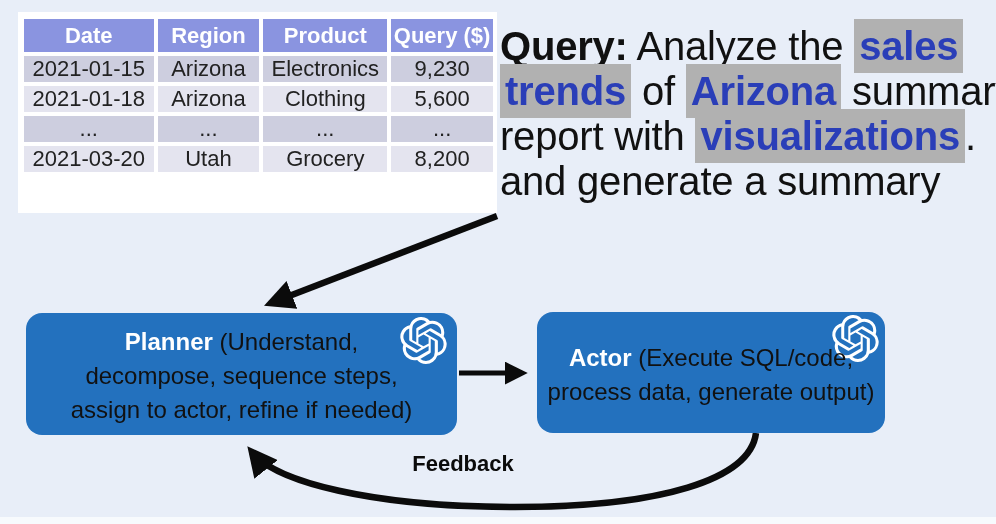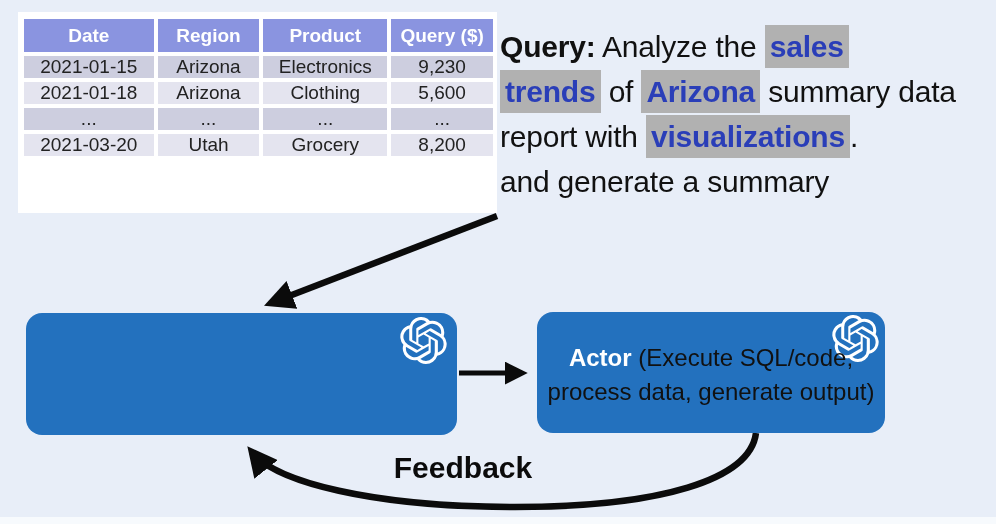--- a/index.html
+++ b/index.html
@@ -21,34 +21,34 @@
   }
   .stage{position:absolute;inset:0;}
   .bottom-strip{position:absolute;left:0;right:0;bottom:0;height:7px;background:#F7FAFD;}
 
   
   .table-panel{
     position:absolute;left:18px;top:12px;width:479px;height:201px;
     background:#ffffff;
   }
   table{border-collapse:separate;border-spacing:4px;table-layout:fixed;margin-top:3px;margin-left:2px;}
-  th,td{text-align:center;vertical-align:middle;font-size:19px;}
+  th,td{text-align:center;vertical-align:middle;font-size:22px;}
   th{
     background:var(--table-header);color:#ffffff;font-weight:bold;
     height:33px;
   }
   td{height:22px;color:#222222;}
   col.c1{width:130px;} col.c2{width:102px;} col.c3{width:124px;} col.c4{width:102px;}
   tbody tr:nth-child(odd) td{background:var(--row-dark);}
   tbody tr:nth-child(even) td{background:var(--row-light);}
 
   
   .query{
     position:absolute;left:500px;top:24px;width:492px;
-    font-size:30px;line-height:45px;color:var(--ink);
+    font-size:40px;line-height:45px;color:var(--ink);
     letter-spacing:-0.2px;
   }
   .query .line{white-space:nowrap;}
   .seg-n{color:var(--ink);}
   .seg-label{font-weight:bold;color:var(--ink);}
   .seg-hl{
     background:var(--highlight);
     color:var(--query-blue);
     font-weight:bold;
     padding:5px 5px;
@@ -71,21 +71,21 @@
   .node-planner .node-text{top:12px;}
   .node-actor .node-text{top:29px;}
   .seg-b{font-weight:bold;}
   .logo{position:absolute;width:47px;height:47px;}
   .node-planner .logo{right:10px;top:4px;}
   .node-actor .logo{right:6px;top:3px;}
 
   
   .feedback-label{
     position:absolute;left:388px;top:451px;width:150px;text-align:center;
-    font-size:30px;font-weight:bold;color:#0b0b0b;
+    font-size:22px;font-weight:bold;color:#0b0b0b;
   }
 </style>
 </head>
 <body>
 
 <div class="stage">
 
   <div class="table-panel">
     <table>
       <colgroup>
@@ -146,20 +146,25 @@
     </defs>
     <path d="M 497 216 L 271 303" fill="none" stroke="#0b0b0b" stroke-width="6.5" marker-end="url(#arrowhead)"></path>
     <path d="M 459 373 L 522 373" fill="none" stroke="#0b0b0b" stroke-width="5" marker-end="url(#arrowhead)"></path>
     <path d="M 756 433 C 750 480 660 507 515 507 C 372 507 276 482 252 452" fill="none" stroke="#0b0b0b" stroke-width="6.5" marker-end="url(#arrowhead)"></path>
   </svg>
 
   <div class="node node-planner">
     <svg class="logo" viewBox="0 0 24 24">
       <path fill="#ffffff" d="M22.2819 9.8211a5.9847 5.9847 0 0 0-.5157-4.9108 6.0462 6.0462 0 0 0-6.5098-2.9A6.0651 6.0651 0 0 0 4.9807 4.1818a5.9847 5.9847 0 0 0-3.9977 2.9 6.0462 6.0462 0 0 0 .7427 7.0966 5.98 5.98 0 0 0 .511 4.9107 6.051 6.051 0 0 0 6.5146 2.9001A5.9847 5.9847 0 0 0 13.2599 24a6.0557 6.0557 0 0 0 5.7718-4.2058 5.9894 5.9894 0 0 0 3.9977-2.9001 6.0557 6.0557 0 0 0-.7475-7.0729zm-9.022 12.6081a4.4755 4.4755 0 0 1-2.8764-1.0408l.1419-.0804 4.7783-2.7582a.7948.7948 0 0 0 .3927-.6813v-6.7369l2.02 1.1686a.071.071 0 0 1 .038.0615v5.5826a4.504 4.504 0 0 1-4.4945 4.4849zm-9.6607-4.1254a4.4708 4.4708 0 0 1-.5346-3.0137l.142.0852 4.783 2.7582a.7712.7712 0 0 0 .7806 0l5.8428-3.3685v2.3324a.0804.0804 0 0 1-.0332.0615L9.74 19.9502a4.4992 4.4992 0 0 1-6.1408-1.6464zM2.3408 7.8956a4.485 4.485 0 0 1 2.3655-1.9728V11.6a.7664.7664 0 0 0 .3879.6765l5.8144 3.3543-2.0201 1.1685a.0757.0757 0 0 1-.071 0l-4.8303-2.7865A4.504 4.504 0 0 1 2.3408 7.8956zm16.5963 3.8558L13.1038 8.364 15.1192 7.2a.0757.0757 0 0 1 .071 0l4.8303 2.7913a4.4944 4.4944 0 0 1-.6765 8.1042v-5.6772a.79.79 0 0 0-.407-.667zm2.0107-3.0231l-.142-.0852-4.7735-2.7818a.7759.7759 0 0 0-.7854 0L9.409 9.2297V6.8974a.0662.0662 0 0 1 .0284-.0615l4.8303-2.7866a4.4992 4.4992 0 0 1 6.6802 4.66zM8.3065 12.863l-2.02-1.1638a.0804.0804 0 0 1-.038-.0567V6.0742a4.4992 4.4992 0 0 1 7.3757-3.4537l-.142.0805L8.704 5.459a.7948.7948 0 0 0-.3927.6813zm1.0976-2.3654l2.602-1.4998 2.6069 1.4998v2.9994l-2.5974 1.4997-2.6067-1.4997Z"></path>
     </svg>
+    <div class="node-text" id="planner-text">
+        <div class="line"><span class="seg-b">Planner</span><span class="seg-n"> (Understand,</span></div>
+        <div class="line"><span class="seg-n">decompose, sequence steps,</span></div>
+        <div class="line"><span class="seg-n">assign to actor, refine if needed)</span></div>
+      </div>
   </div>
 
   <div class="node node-actor">
     <svg class="logo" viewBox="0 0 24 24">
       <path fill="#ffffff" d="M22.2819 9.8211a5.9847 5.9847 0 0 0-.5157-4.9108 6.0462 6.0462 0 0 0-6.5098-2.9A6.0651 6.0651 0 0 0 4.9807 4.1818a5.9847 5.9847 0 0 0-3.9977 2.9 6.0462 6.0462 0 0 0 .7427 7.0966 5.98 5.98 0 0 0 .511 4.9107 6.051 6.051 0 0 0 6.5146 2.9001A5.9847 5.9847 0 0 0 13.2599 24a6.0557 6.0557 0 0 0 5.7718-4.2058 5.9894 5.9894 0 0 0 3.9977-2.9001 6.0557 6.0557 0 0 0-.7475-7.0729zm-9.022 12.6081a4.4755 4.4755 0 0 1-2.8764-1.0408l.1419-.0804 4.7783-2.7582a.7948.7948 0 0 0 .3927-.6813v-6.7369l2.02 1.1686a.071.071 0 0 1 .038.0615v5.5826a4.504 4.504 0 0 1-4.4945 4.4849zm-9.6607-4.1254a4.4708 4.4708 0 0 1-.5346-3.0137l.142.0852 4.783 2.7582a.7712.7712 0 0 0 .7806 0l5.8428-3.3685v2.3324a.0804.0804 0 0 1-.0332.0615L9.74 19.9502a4.4992 4.4992 0 0 1-6.1408-1.6464zM2.3408 7.8956a4.485 4.485 0 0 1 2.3655-1.9728V11.6a.7664.7664 0 0 0 .3879.6765l5.8144 3.3543-2.0201 1.1685a.0757.0757 0 0 1-.071 0l-4.8303-2.7865A4.504 4.504 0 0 1 2.3408 7.8956zm16.5963 3.8558L13.1038 8.364 15.1192 7.2a.0757.0757 0 0 1 .071 0l4.8303 2.7913a4.4944 4.4944 0 0 1-.6765 8.1042v-5.6772a.79.79 0 0 0-.407-.667zm2.0107-3.0231l-.142-.0852-4.7735-2.7818a.7759.7759 0 0 0-.7854 0L9.409 9.2297V6.8974a.0662.0662 0 0 1 .0284-.0615l4.8303-2.7866a4.4992 4.4992 0 0 1 6.6802 4.66zM8.3065 12.863l-2.02-1.1638a.0804.0804 0 0 1-.038-.0567V6.0742a4.4992 4.4992 0 0 1 7.3757-3.4537l-.142.0805L8.704 5.459a.7948.7948 0 0 0-.3927.6813zm1.0976-2.3654l2.602-1.4998 2.6069 1.4998v2.9994l-2.5974 1.4997-2.6067-1.4997Z"></path>
     </svg>
     <div class="node-text" id="actor-text">
         <div class="line"><span class="seg-b">Actor</span><span class="seg-n"> (Execute SQL/code,</span></div>
         <div class="line"><span class="seg-n">process data, generate output)</span></div>
       </div>

